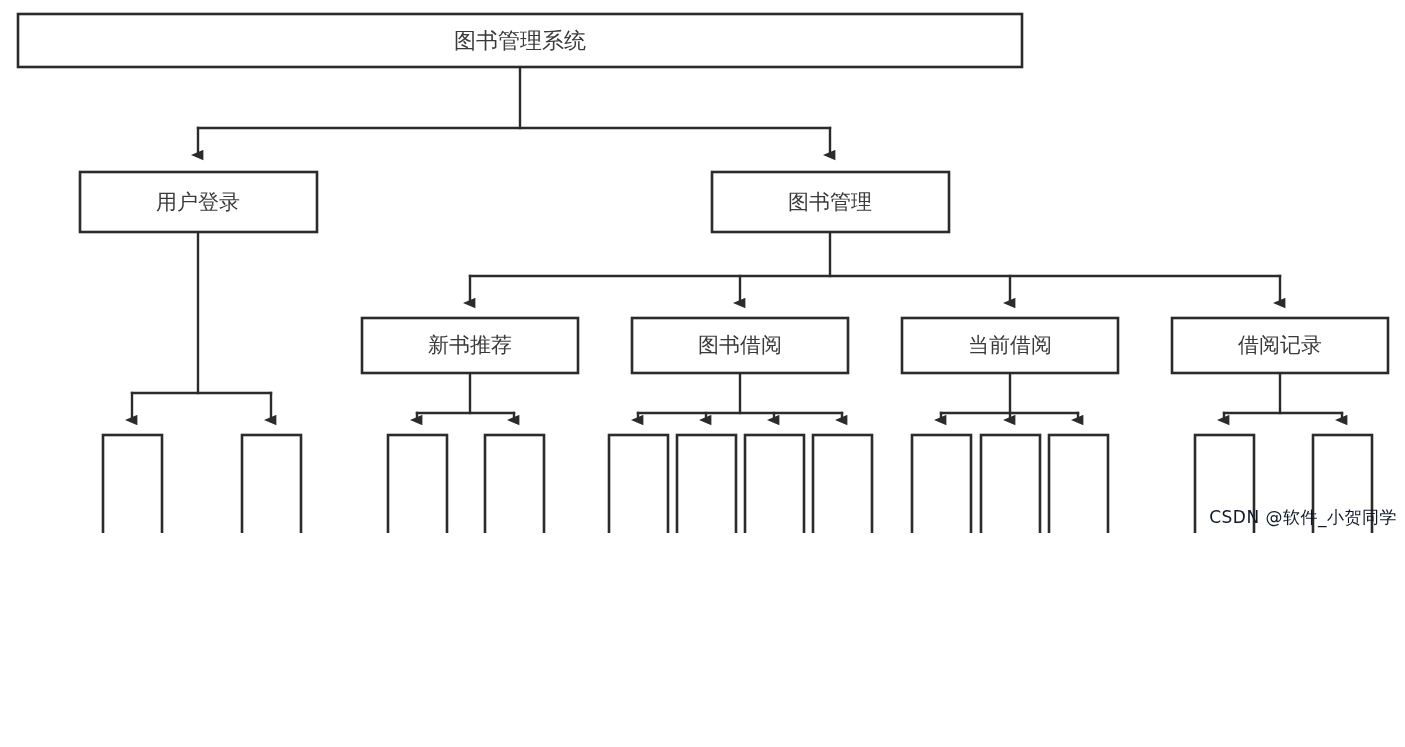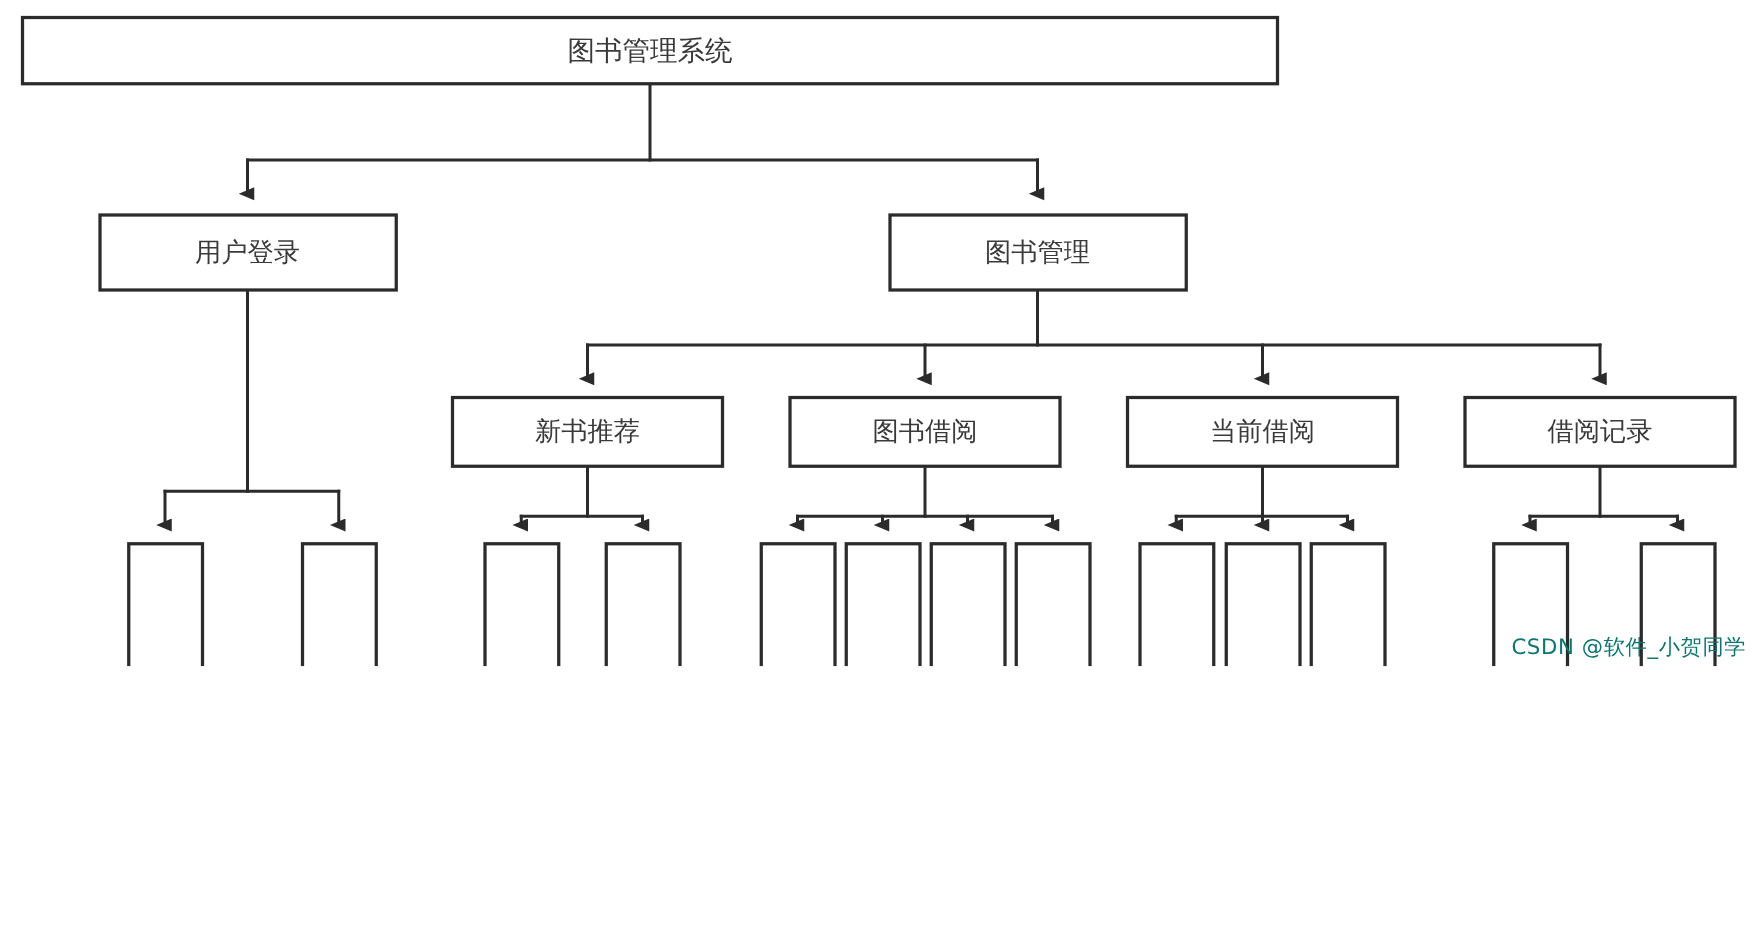--- a/index.html
+++ b/index.html
@@ -70,21 +70,21 @@
     white-space: nowrap;
     pointer-events: none;
     user-select: none;
   }
   .watermark {
     position: absolute;
     right: 8px;
     bottom: 4px;
     font-family: "DejaVu Sans", "Liberation Sans", sans-serif;
     font-size: 17px;
-    color: #0f766e;
+    color: #0f172a;
     letter-spacing: 0.5px;
     white-space: nowrap;
     user-select: none;
     text-align: right;
   }
 </style>
 </head>
 <body>
 
 <div id="diagram-root">

